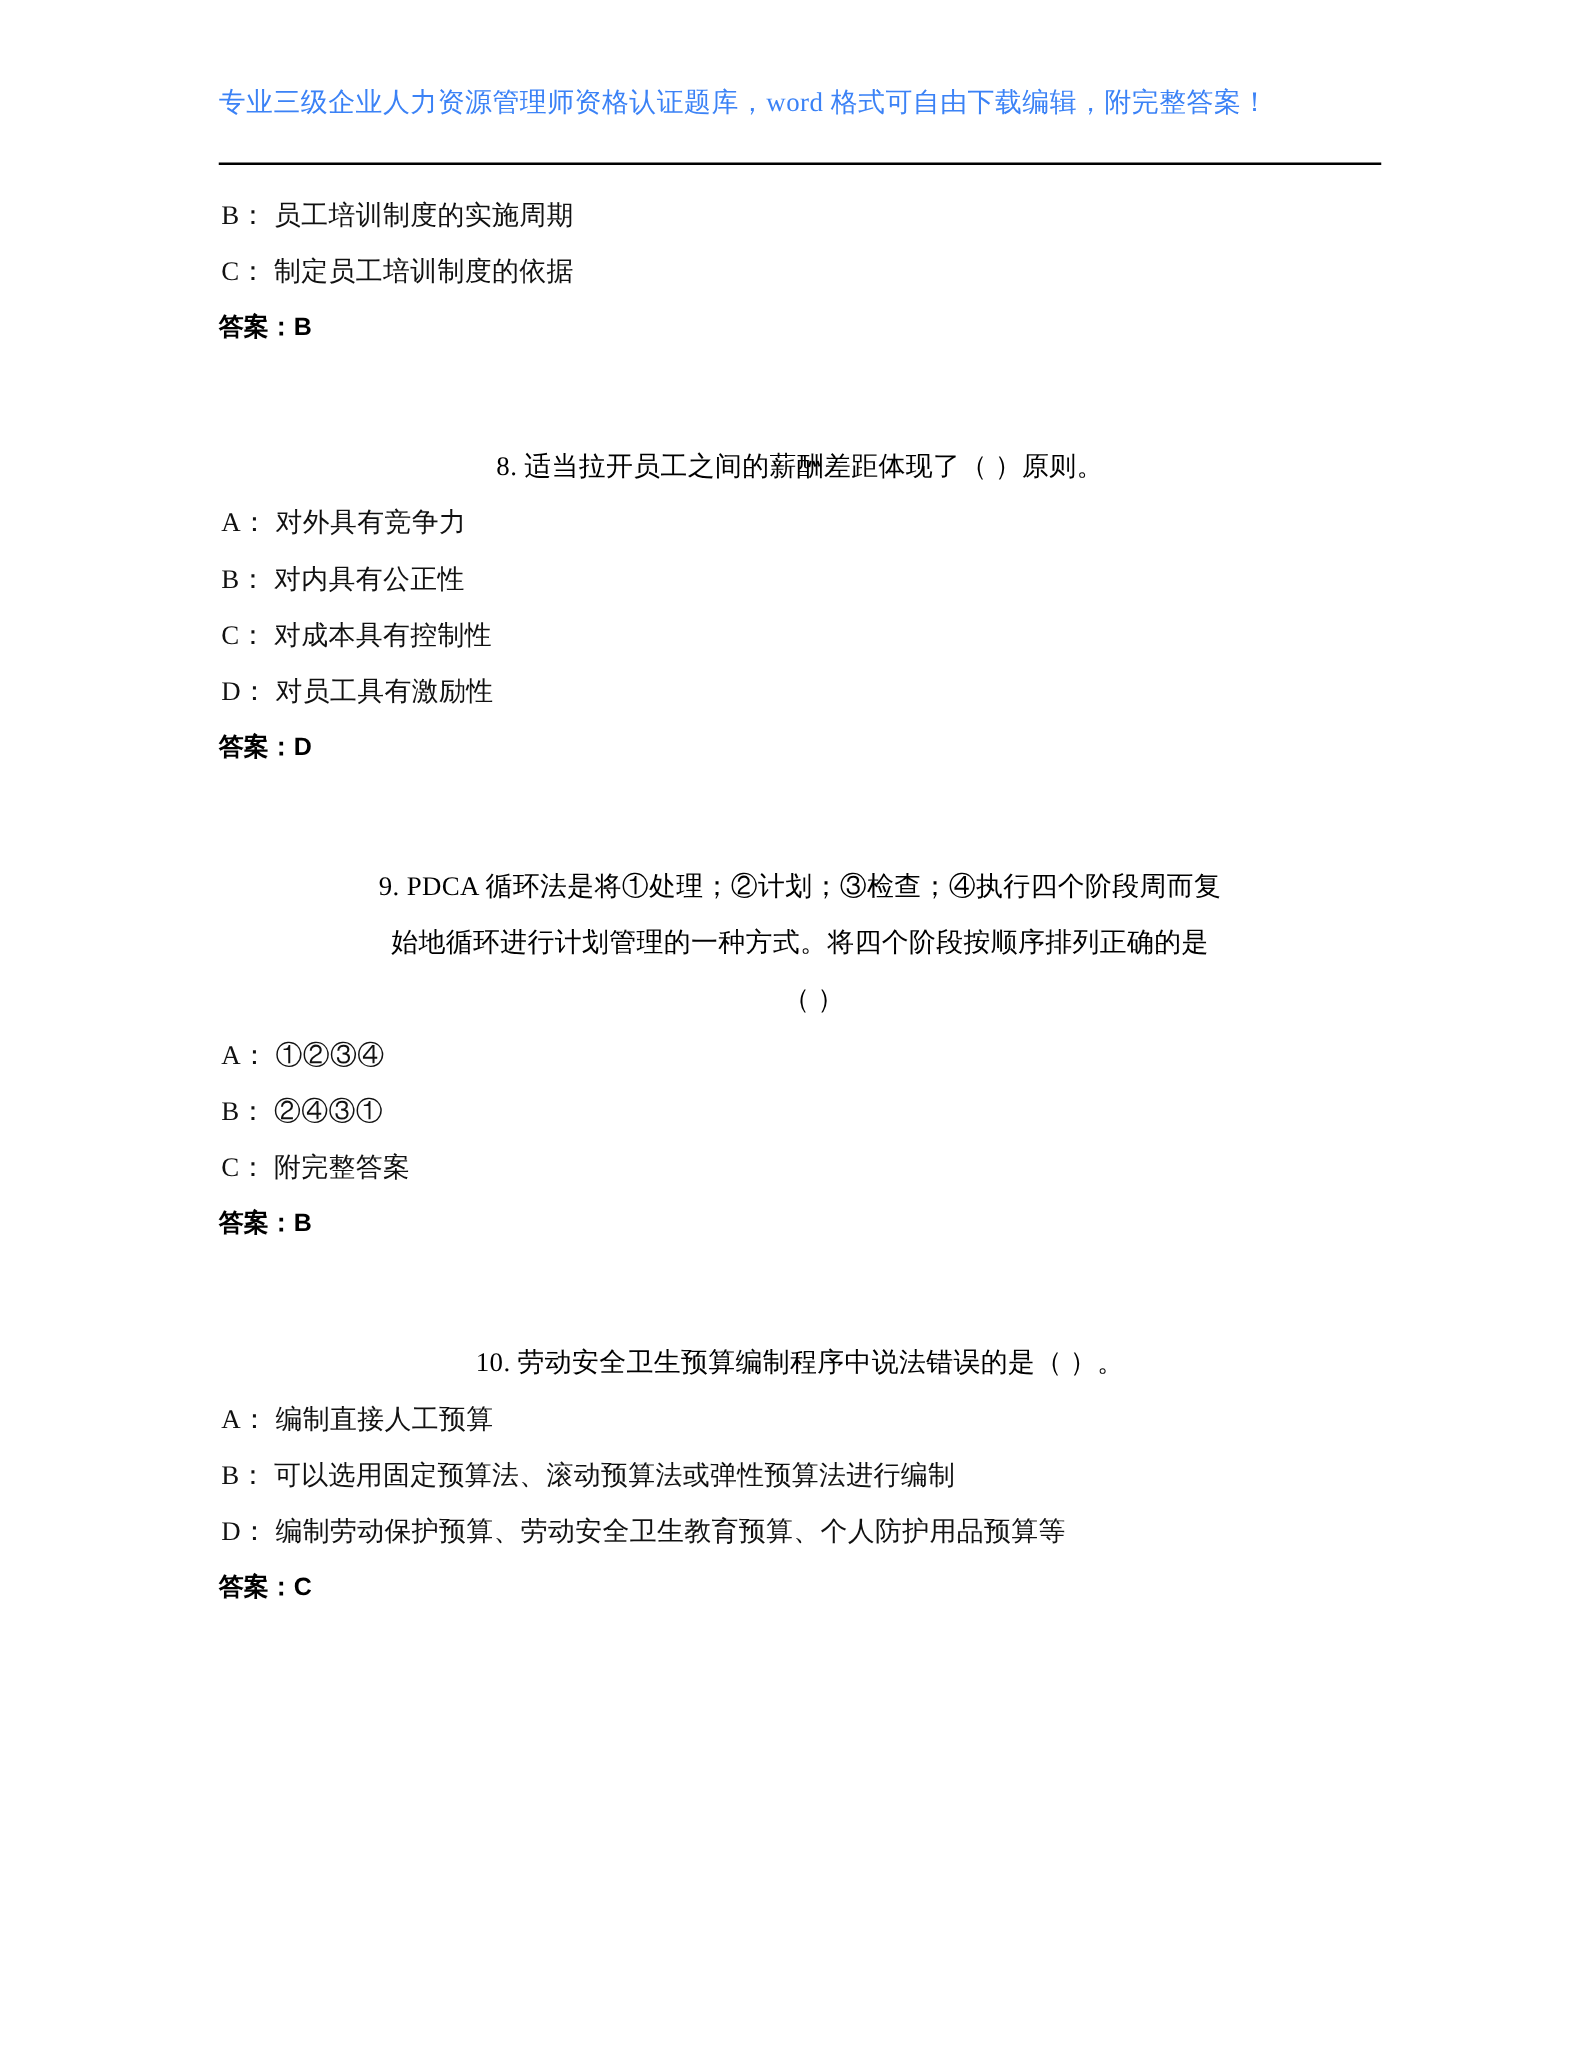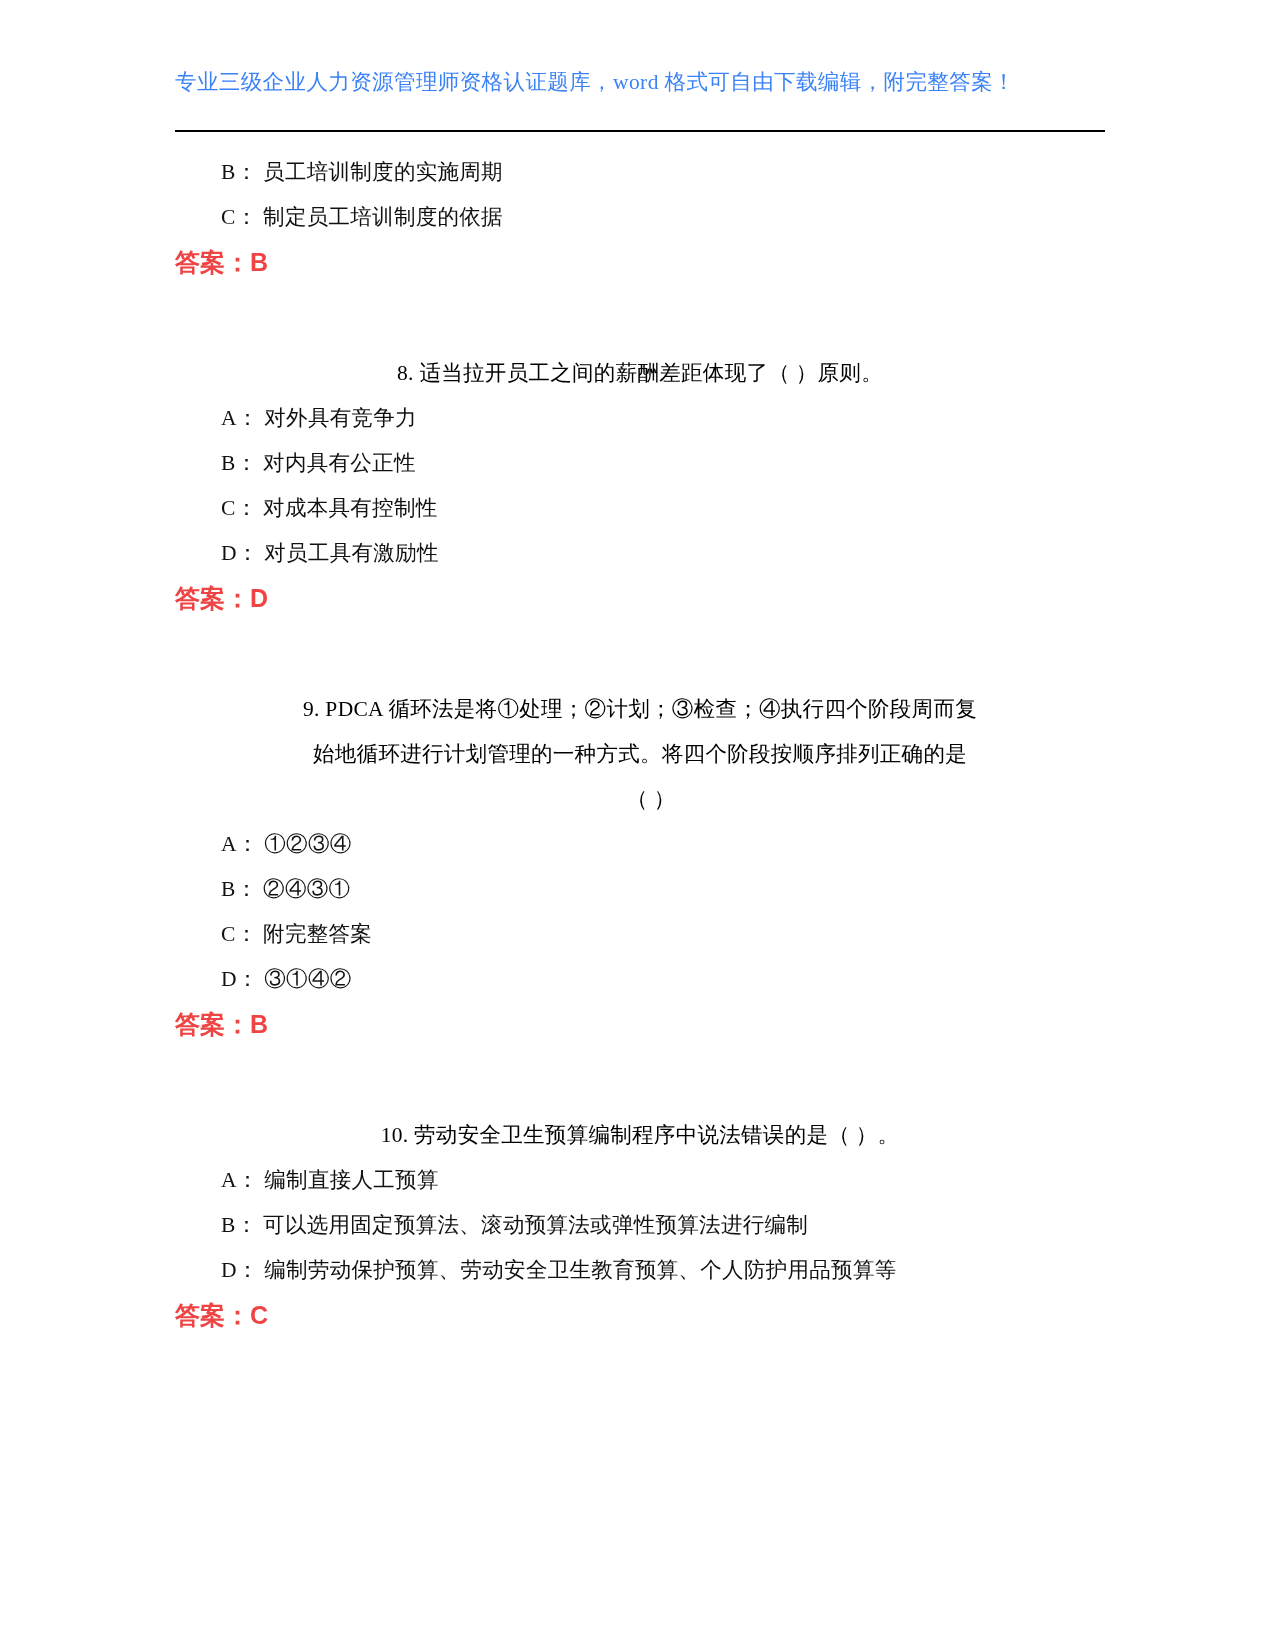--- a/index.html
+++ b/index.html
@@ -38,30 +38,29 @@
   }
   .body-block {
     margin-top: 18px;
   }
   .line {
     font-size: 21.5px;
     line-height: 45px;
     letter-spacing: 0.3px;
     color: #111111;
     white-space: pre-wrap;
-    margin-left: 44px;
   }
   .opt {
     padding-left: 2px;
   }
   .answer {
-    font-size: 25px;
+    font-size: 20px;
     line-height: 45px;
     font-weight: bold;
-    color: #ef4444;
+    color: #000000;
   }
   .answer .ans-val {
     font-family: "Liberation Sans", sans-serif;
     font-weight: bold;
   }
   .q-gap {
     height: 48px;
   }
   .stem {
     font-size: 21.5px;
@@ -101,21 +100,20 @@
 
     <div class="q-gap"></div>
 
     <div class="body-block">
       <div class="stem">9. PDCA 循环法是将①处理；②计划；③检查；④执行四个阶段周而复</div>
       <div class="stem">始地循环进行计划管理的一种方式。将四个阶段按顺序排列正确的是</div>
       <div class="stem indent-line">（      ）</div>
       <div class="line opt">A： ①②③④</div>
       <div class="line opt">B： ②④③①</div>
       <div class="line opt">C： 附完整答案</div>
-      <div class="line opt">D： ③①④②</div>
       <div class="answer"><span>答案：</span><span class="ans-val">B</span></div>
     </div>
 
     <div class="q-gap"></div>
 
     <div class="body-block">
       <div class="stem">10. 劳动安全卫生预算编制程序中说法错误的是（      ）。</div>
       <div class="line opt">A： 编制直接人工预算</div>
       <div class="line opt">B： 可以选用固定预算法、滚动预算法或弹性预算法进行编制</div>
       <div class="line opt">D： 编制劳动保护预算、劳动安全卫生教育预算、个人防护用品预算等</div>

